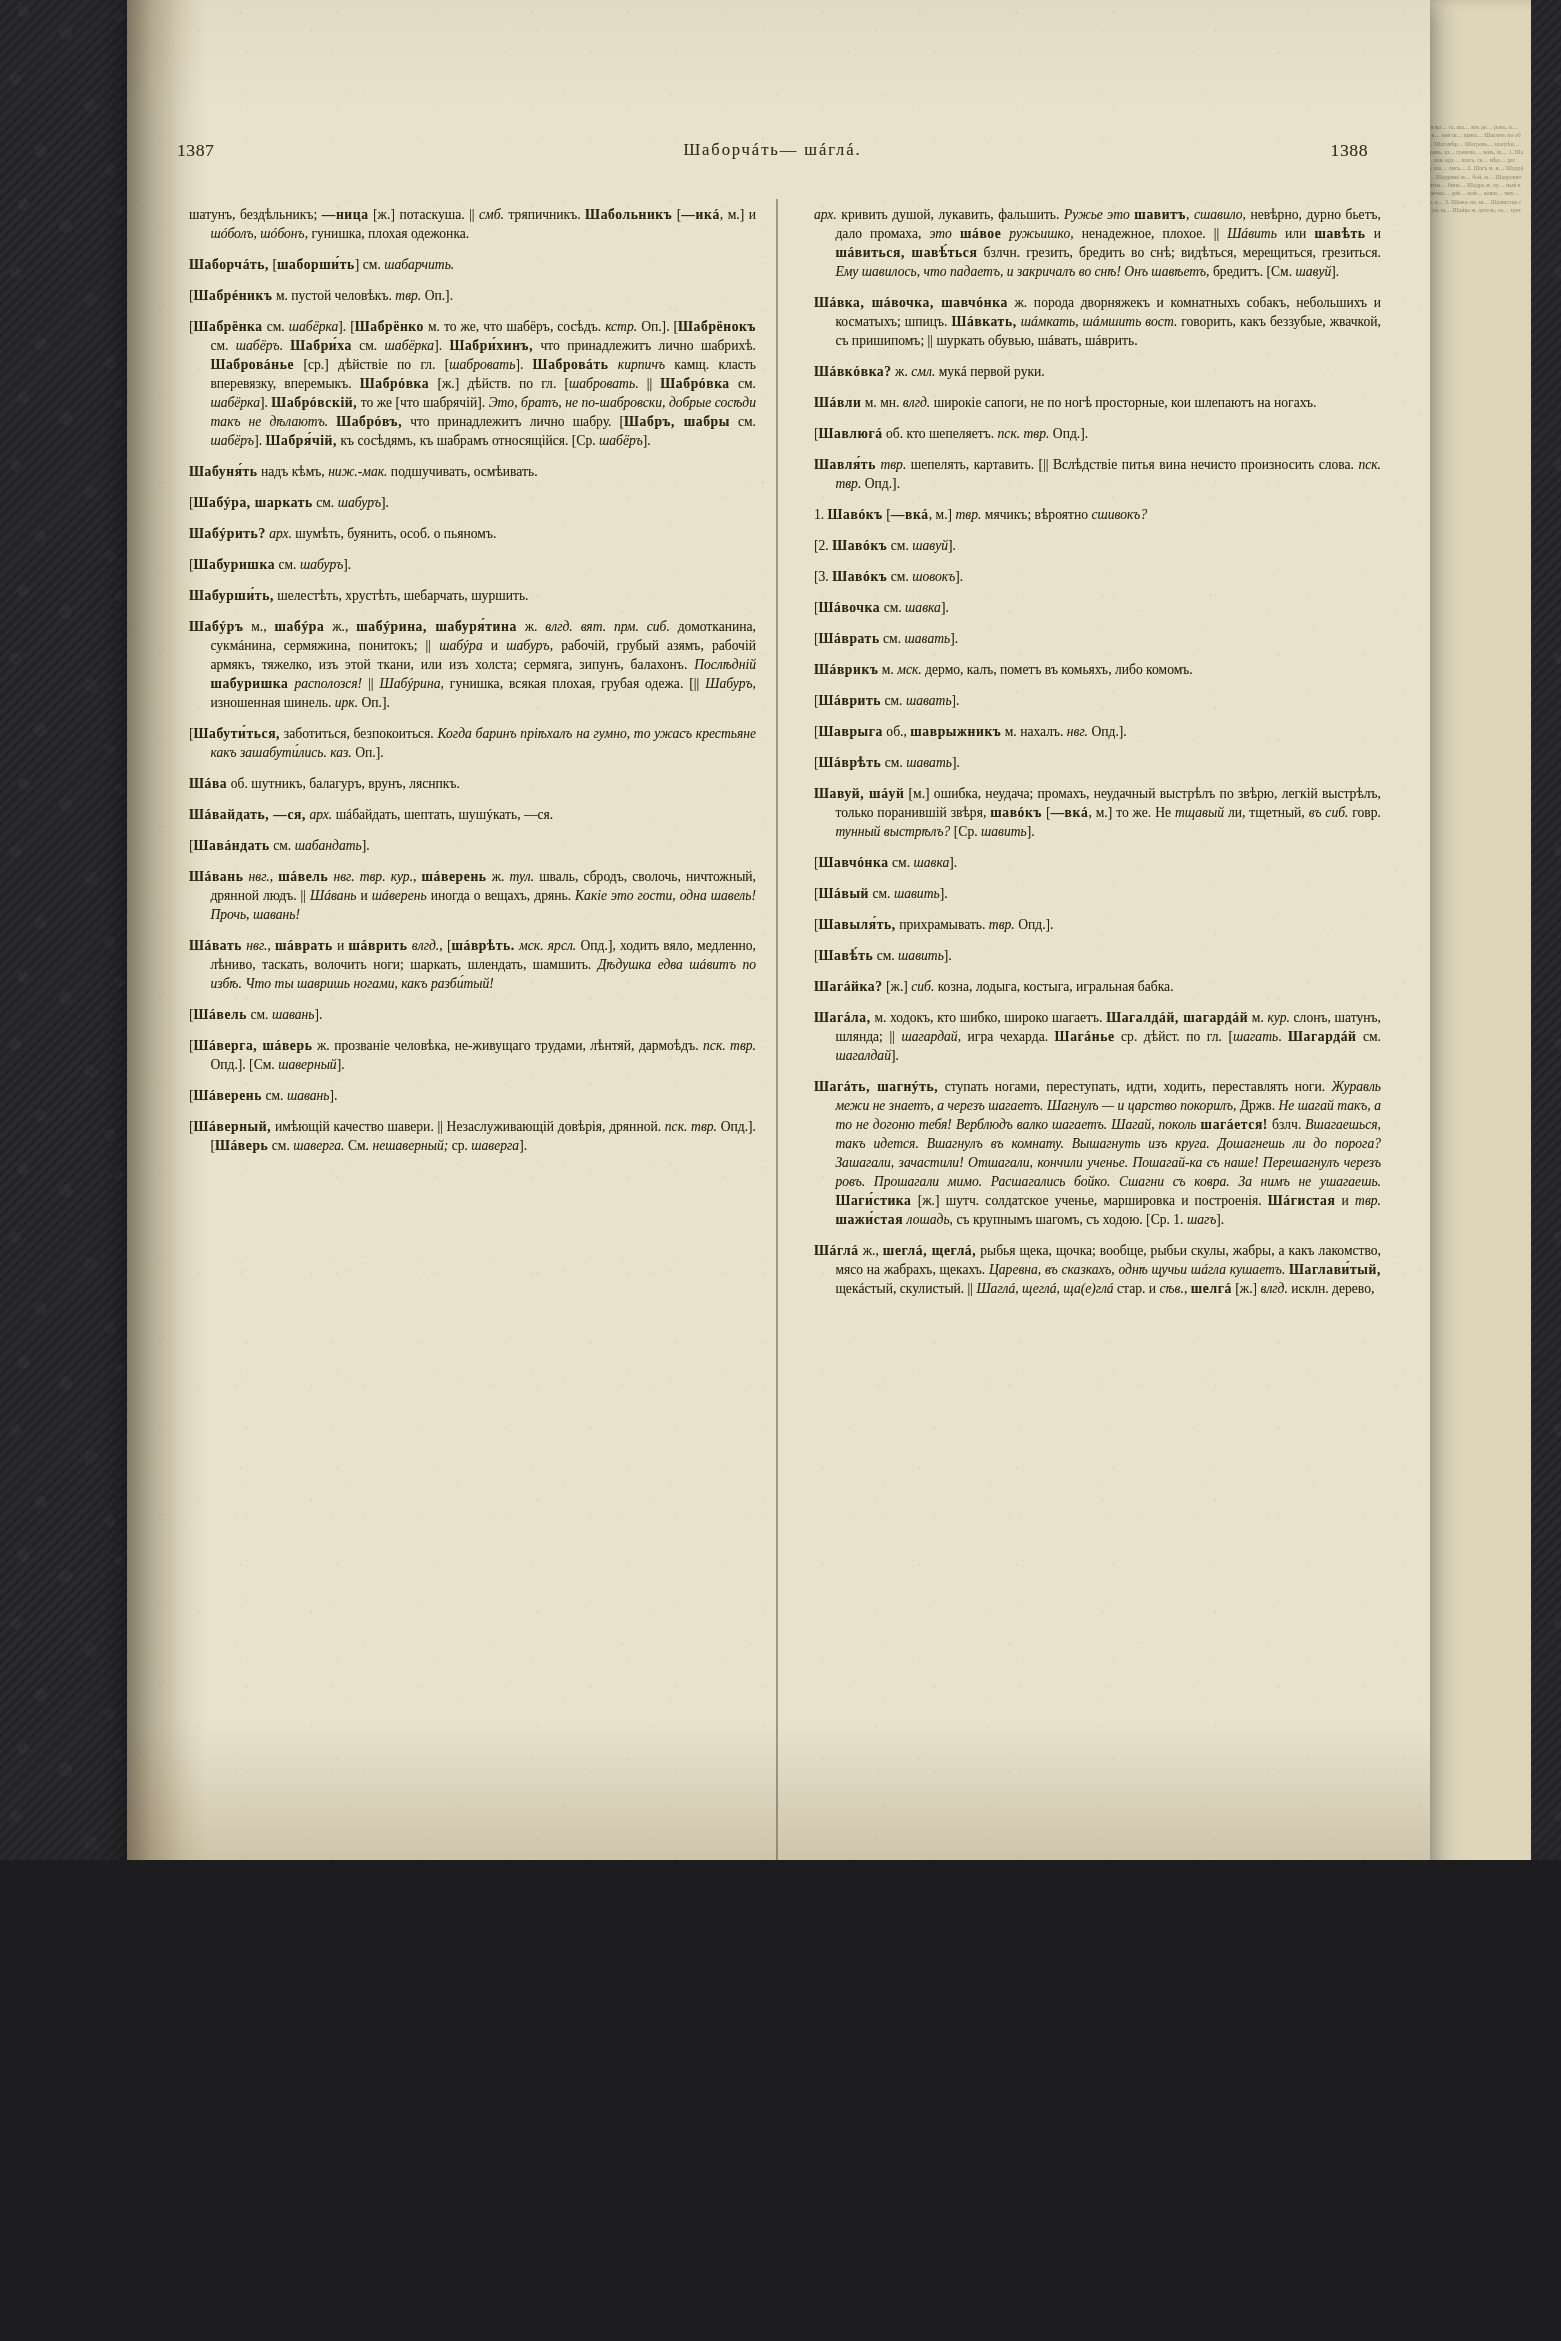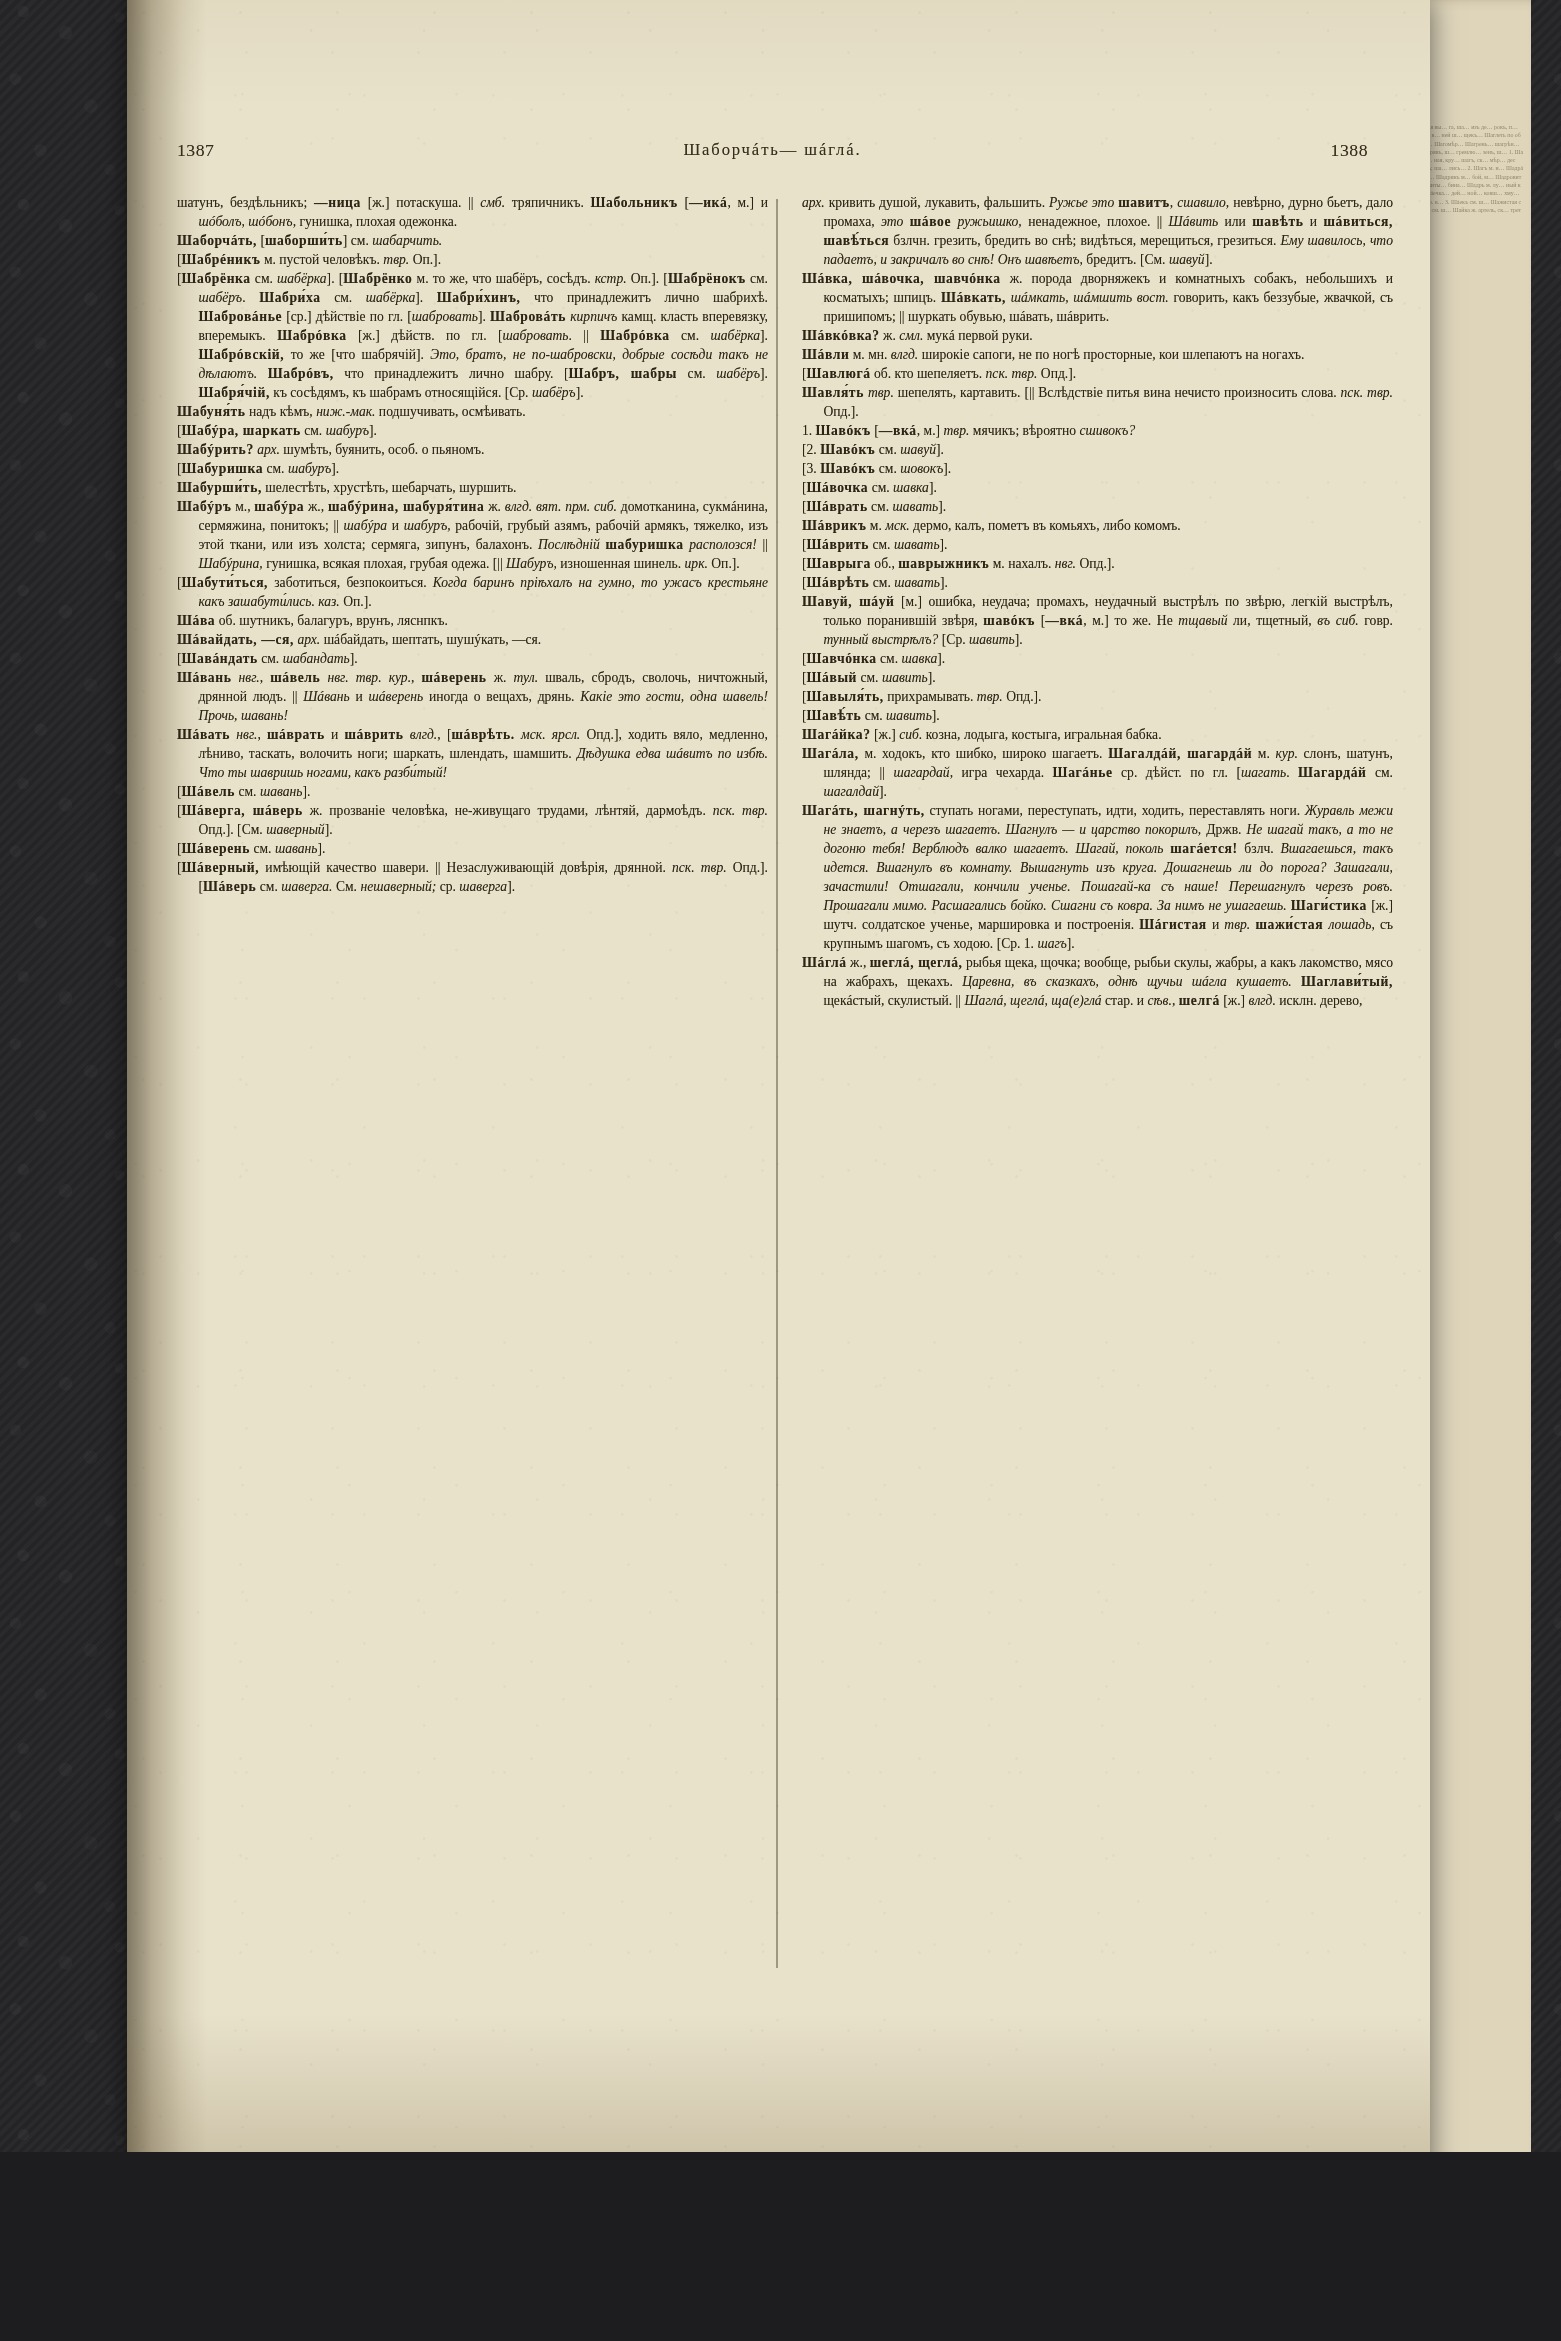--- a/index.html
+++ b/index.html
@@ -6,21 +6,21 @@
   html,body{margin:0;padding:0;background:#1d1d1f;}
   body{
     font-family:"Liberation Serif", serif;
     -webkit-font-smoothing:antialiased;
   }
 
   
   #photo{
     position:relative;
     width:1561px;
-    height:2152px;
+    height:1860px;
     overflow:hidden;
     background:
       repeating-linear-gradient(135deg,#2a2a2c 0 3.8px,#242426 3.8px 7.5px),
       #262628;
   }
   
   #photo::before{
     content:"";
     position:absolute;inset:0;
     background-image:
@@ -153,21 +153,21 @@
     position:absolute;
     left:776px;
     top:199px;
     width:1.6px;
     height:1769px;
     background:rgba(60,48,28,.42);
   }
 
   
   .entry{
-    margin:0;
+    margin:12px;
     padding-left:21.4px;
     text-indent:-21.4px;
   }
   
   b{
     font-weight:bold;
     letter-spacing:0.6px;
   }
   
   i{font-style:italic;}

